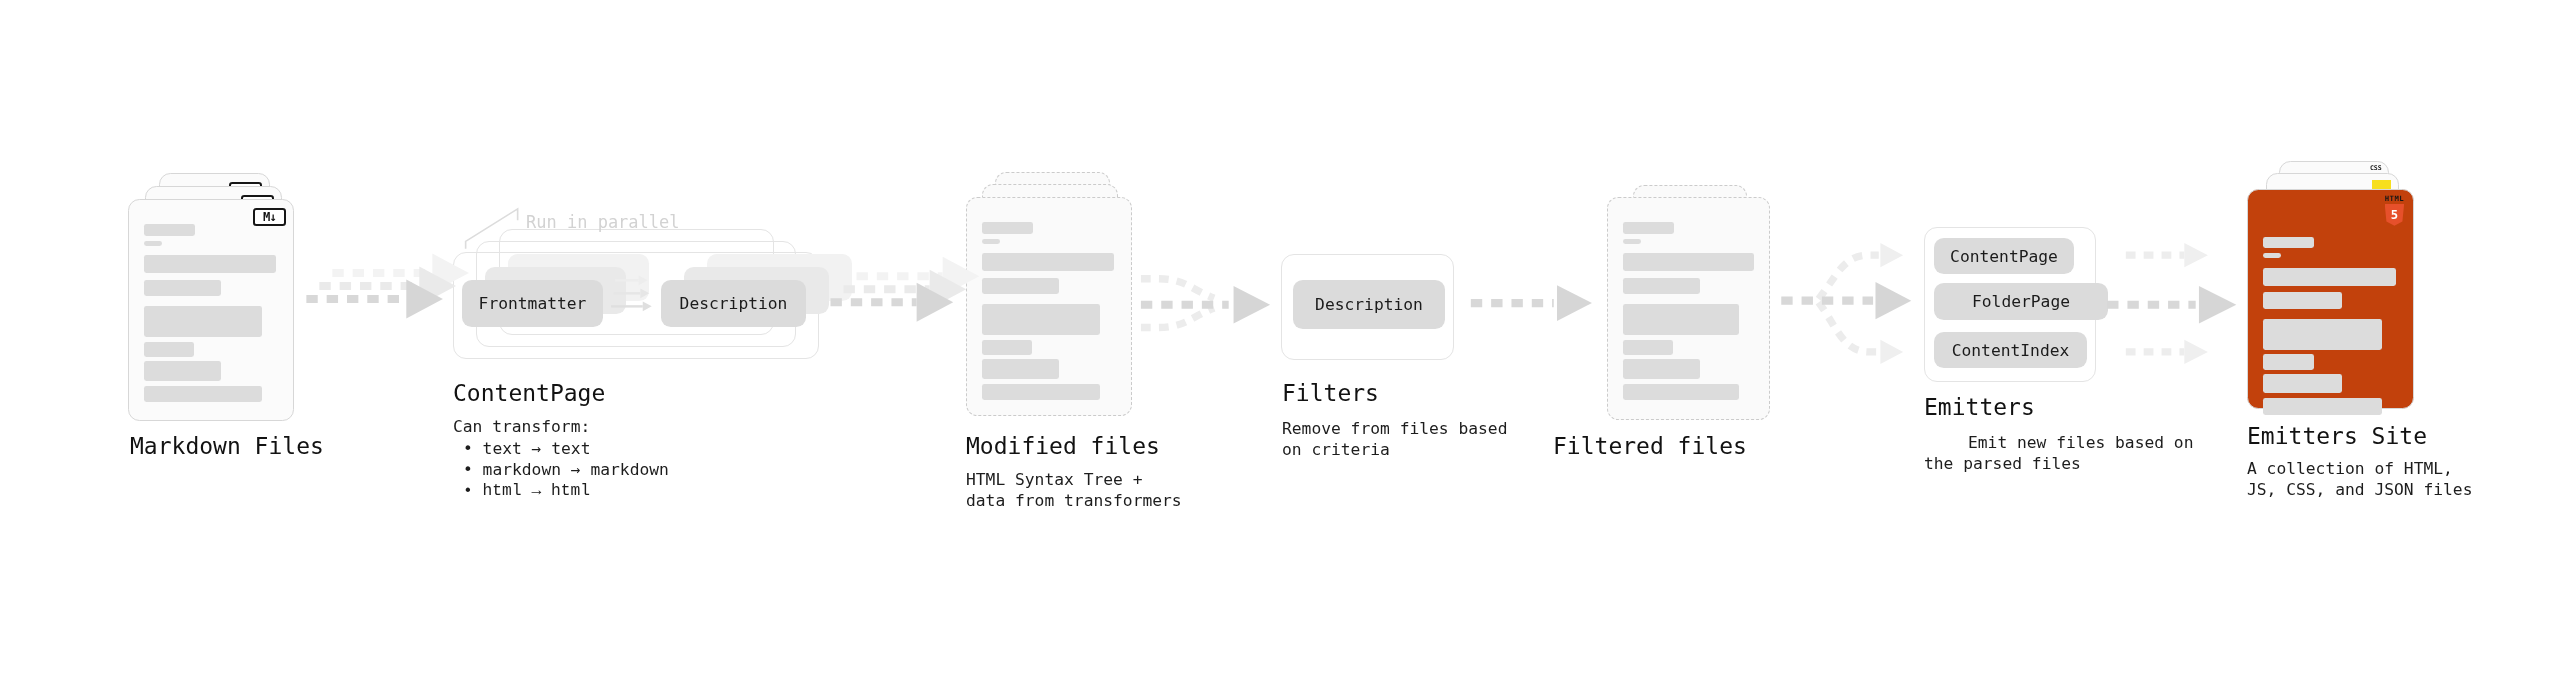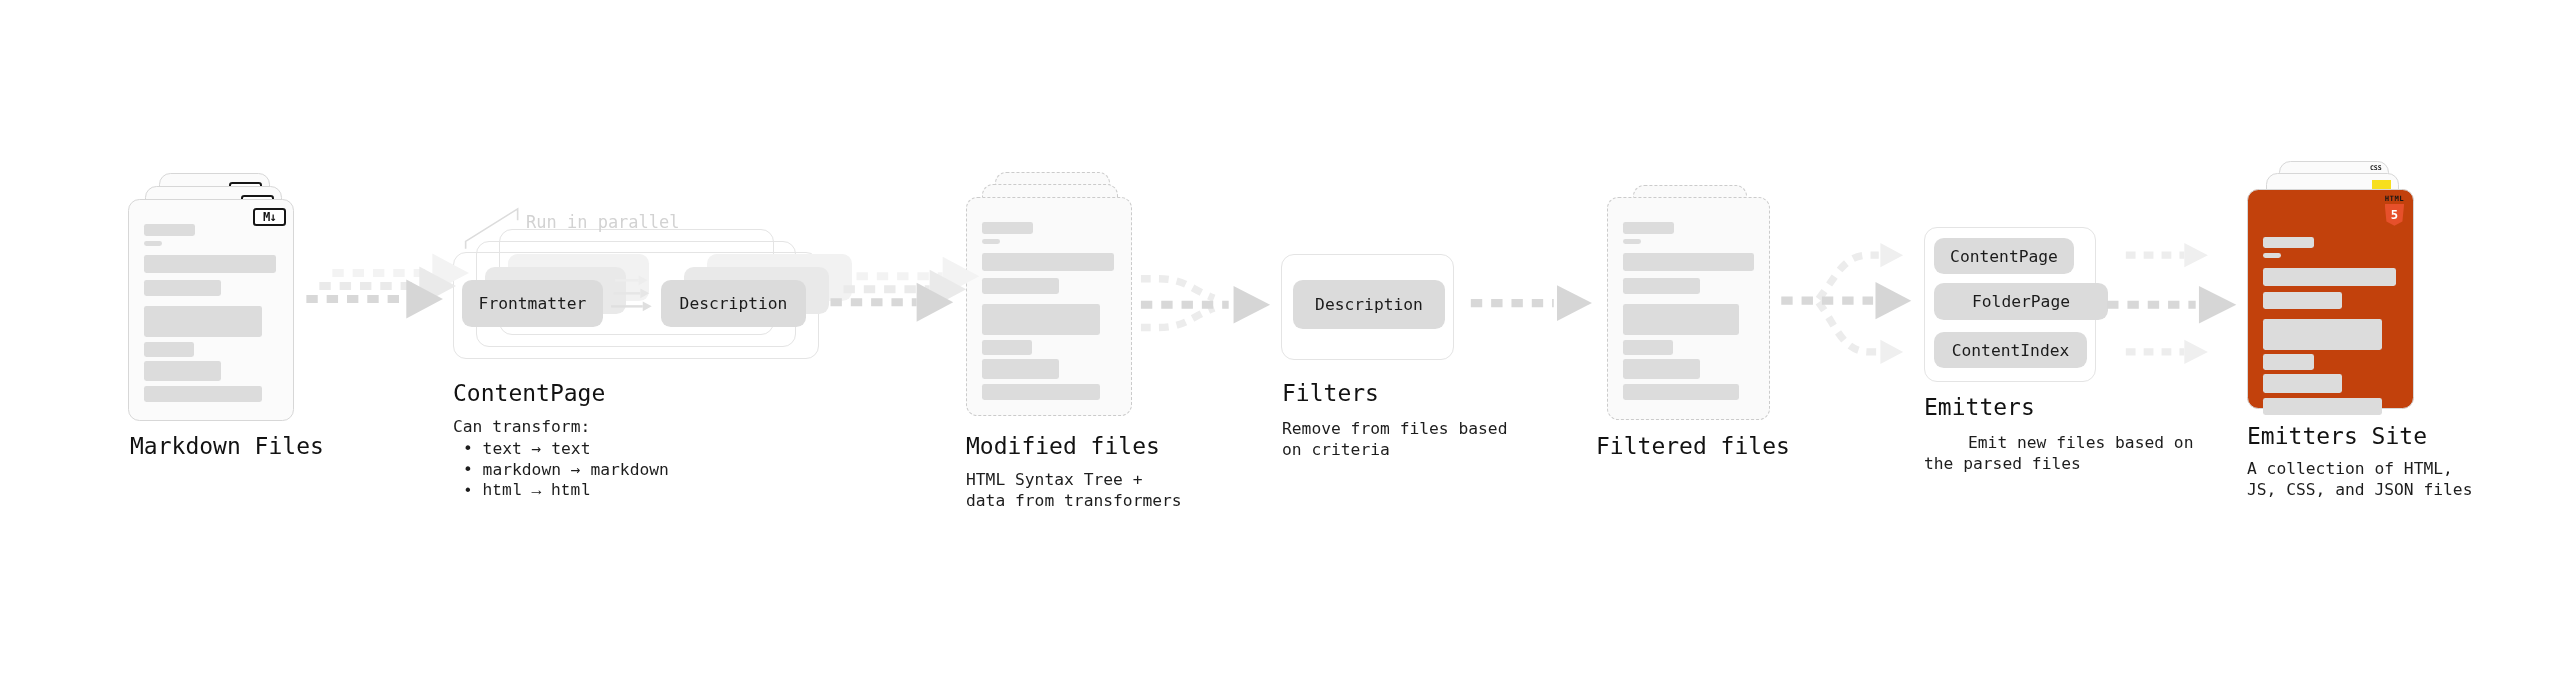--- a/index.html
+++ b/index.html
@@ -137,21 +137,21 @@
         <i class="bar" style="width:51px;height:11.4px;"></i>
         <i class="bar" style="width:18px;height:4.9px;margin-top:4.9px;"></i>
         <i class="bar" style="width:131px;height:18px;margin-top:9.8px;"></i>
         <i class="bar" style="width:77px;height:16.3px;margin-top:6.5px;"></i>
         <i class="bar" style="width:116px;height:31px;margin-top:9.8px;"></i>
         <i class="bar" style="width:50px;height:15.4px;margin-top:4.9px;"></i>
         <i class="bar" style="width:77px;height:19.5px;margin-top:4.1px;"></i>
         <i class="bar" style="width:116px;height:16.3px;margin-top:4.9px;"></i>
       </div>
     </div>
-    <div class="title" style="left:1596px;top:432px;">Filtered files</div>
+    <div class="title" style="left:1553px;top:432px;">Filtered files</div>
   </div>
 
   <div>
     <div class="panel solid-bg" style="left:1924px;top:227px;width:172px;height:155px;"></div>
     <div class="nbtn" style="left:1934px;top:238px;width:140px;height:36px;">ContentPage</div>
     <div class="nbtn" style="left:1934px;top:283px;width:174px;height:37px;">FolderPage</div>
     <div class="nbtn" style="left:1934px;top:332px;width:153px;height:36px;">ContentIndex</div>
     <div class="title" style="left:1924px;top:393px;">Emitters</div>
     <div class="note" style="left:1924px;top:432px;margin-left:44px;">Emit new files based on</div>
     <div class="note" style="left:1924px;top:453px;">the parsed files</div>

